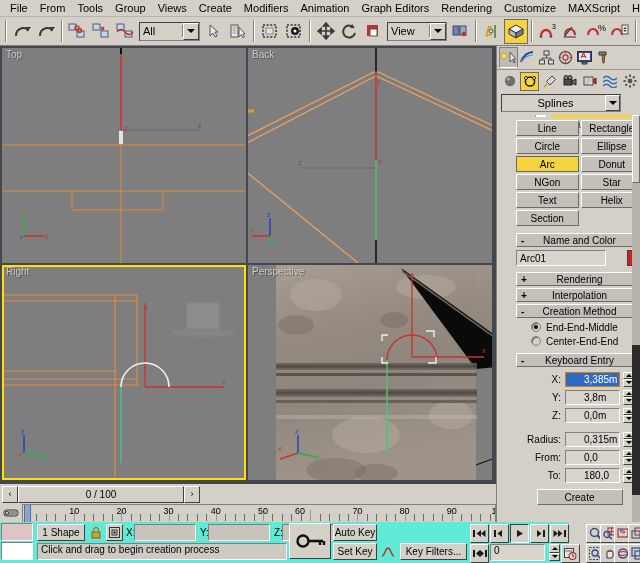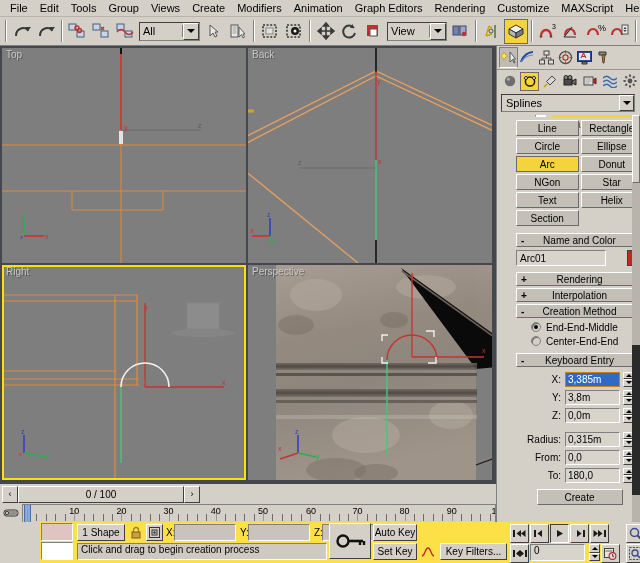--- a/index.html
+++ b/index.html
@@ -104,22 +104,21 @@
   .tick.maj { top: 9px; height: 7px; background: #6b6b6b; }
   .tlabel { position: absolute; top: 1px; font-size: 9px; color: #000; transform: translateX(-50%); }
   #tb-cursor {
     position: absolute; top: 0; width: 7px; height: 100%;
     background: #8ca8d8; border-left: 1px solid #4a6ea9; border-right: 1px solid #4a6ea9;
   }
 
   
   #statusarea {
     position: absolute; left: 0; top: 522px; width: 569px; height: 41px;
-    background: #fde047;
-    margin-left: 40px;
+    background: #5eead4;
   }
   .mini-swatch {
     position: absolute; left: 1px; width: 32px; height: 18px;
     border: 1px solid #808080; border-right-color:#fff;border-bottom-color:#fff;
   }
   .sfield {
     height: 17px; background: #c8c4bc; border: 1px solid #808080;
     border-right-color:#fff;border-bottom-color:#fff;
     display:flex; align-items:flex-start; padding-left:3px; font-size:10px;
   }
@@ -153,24 +152,24 @@
   #cp-cats {
     position: absolute; left: 0; top: 24px; width: 144px; height: 22px;
     display: flex; align-items: center; padding-left: 3px; gap: 1px;
   }
   .cat-btn {
     width: 19px; height: 19px; display: flex; align-items: center; justify-content: center;
     background: #d4d0c8; border: 1px solid transparent;
   }
   .cat-btn.on { background: #f5d33c; border: 1px solid #6b6b6b; }
   #cp-dropdown {
-    position: absolute; left: 4px; top: 48px; width: 134px; height: 18px;
+    position: absolute; left: 4px; top: 48px; width: 120px; height: 18px;
     background: #d4d0c8; border: 1px solid #808080;
     border-top-color:#404040;border-left-color:#404040;
-    display:flex; align-items:center;
+    display:flex; align-items:center;text-align:center;
   }
   #cp-dropdown .cv { flex:1; padding-left:4px; font-size:11px; }
   #cp-dropdown .carrow {
     width:15px;height:16px;background:#d4d0c8;border:1px solid #fff;
     border-right-color:#404040;border-bottom-color:#404040;
     display:flex;align-items:center;justify-content:center;
   }
   #cp-scroll {
     position: absolute; left: 16px; top: 69px; width: 142px; height: 407px;
     overflow: hidden;
@@ -213,21 +212,21 @@
     border:1px solid #808080; box-shadow: inset 1px 1px 0 #6b6b6b;
     display:flex;align-items:center;justify-content:center;
   }
   .radio.on::after { content:''; width:4px;height:4px;border-radius:50%;background:#000; }
   .radio-lbl { margin-left:5px; font-size:10px; }
   .kb-row { display:flex; align-items:center; height:16px; margin-bottom:2px; padding-right:3px; }
   .kb-lbl { width:52px; text-align:right; font-size:10px; padding-right:4px; }
   .kb-field {
     width:55px;height:15px;background:#d8d4cc;border:1px solid #808080;
     border-right-color:#fff;border-bottom-color:#fff;
-    font-size:10px; padding-left:2px; display:flex;align-items:center;
+    font-size:10px; padding-left:18px; display:flex;align-items:center;
   }
   .kb-field.hl { background:#316ac5; color:#fff; border:1px solid #d08000; }
   .spin { width:11px;height:15px;margin-left:3px;display:flex;flex-direction:column; }
   .spin div {
     flex:1;background:#d4d0c8;border:1px solid #fff;
     border-right-color:#404040;border-bottom-color:#404040;
     display:flex;align-items:center;justify-content:center;
   }
   .spin-tri-u { width:0;height:0;border-left:3px solid transparent;border-right:3px solid transparent;border-bottom:3px solid #000; }
   .spin-tri-d { width:0;height:0;border-left:3px solid transparent;border-right:3px solid transparent;border-top:3px solid #000; }
@@ -242,21 +241,21 @@
   #cp-sb-thumb { position:absolute; left:0; top:0; width:8px; height:68px; background:#d4d0c8; border:1px solid #fff; border-right-color:#6b6b6b;border-bottom-color:#6b6b6b;}
   #cp-sb-thumb2 { position:absolute; left:0; top:230px; width:8px; height:150px; background:#2a2a2a;}
 </style>
 </head>
 <body>
 
 <div id="app">
 
   <div id="menubar">
     <div class="menu-item">File</div>
-    <div class="menu-item">Edit</div>
+    <div class="menu-item">From</div>
     <div class="menu-item">Tools</div>
     <div class="menu-item">Group</div>
     <div class="menu-item">Views</div>
     <div class="menu-item">Create</div>
     <div class="menu-item">Modifiers</div>
     <div class="menu-item">Animation</div>
     <div class="menu-item">Graph Editors</div>
     <div class="menu-item">Rendering</div>
     <div class="menu-item">Customize</div>
     <div class="menu-item">MAXScript</div>
@@ -632,21 +631,21 @@
         <div class="tick" style="left: 428.8px;"></div>
         <div class="tick maj" style="left: 438.24px;"></div>
         <div class="tick maj" style="left: 447.68px;"></div>
         <div class="tick maj" style="left: 457.12px;"></div>
         <div class="tick maj" style="left: 466.56px;"></div>
         <div class="tlabel" style="left: 51.2px;">10</div>
         <div class="tlabel" style="left: 98.4px;">20</div>
         <div class="tlabel" style="left: 145.6px;">30</div>
         <div class="tlabel" style="left: 192.8px;">40</div>
         <div class="tlabel" style="left: 240px;">50</div>
-        <div class="tlabel" style="left: 288px;">60</div>
+        <div class="tlabel" style="left: 277px;">60</div>
         <div class="tlabel" style="left: 334.4px;">70</div>
         <div class="tlabel" style="left: 381.6px;">80</div>
         <div class="tlabel" style="left: 428.8px;">90</div>
         <div class="tlabel" style="left: 476px;">100</div>
       </div>
   </div>
 
   <div id="statusarea">
 
     <div class="mini-swatch" style="top:1px; background:#e0c4c4;"></div>

